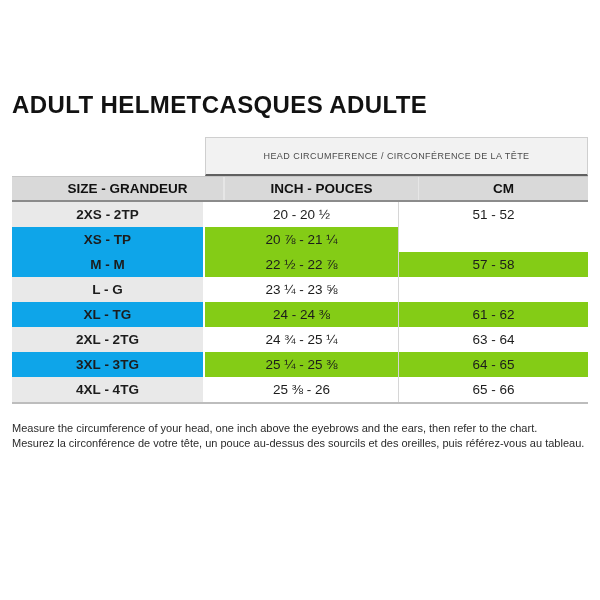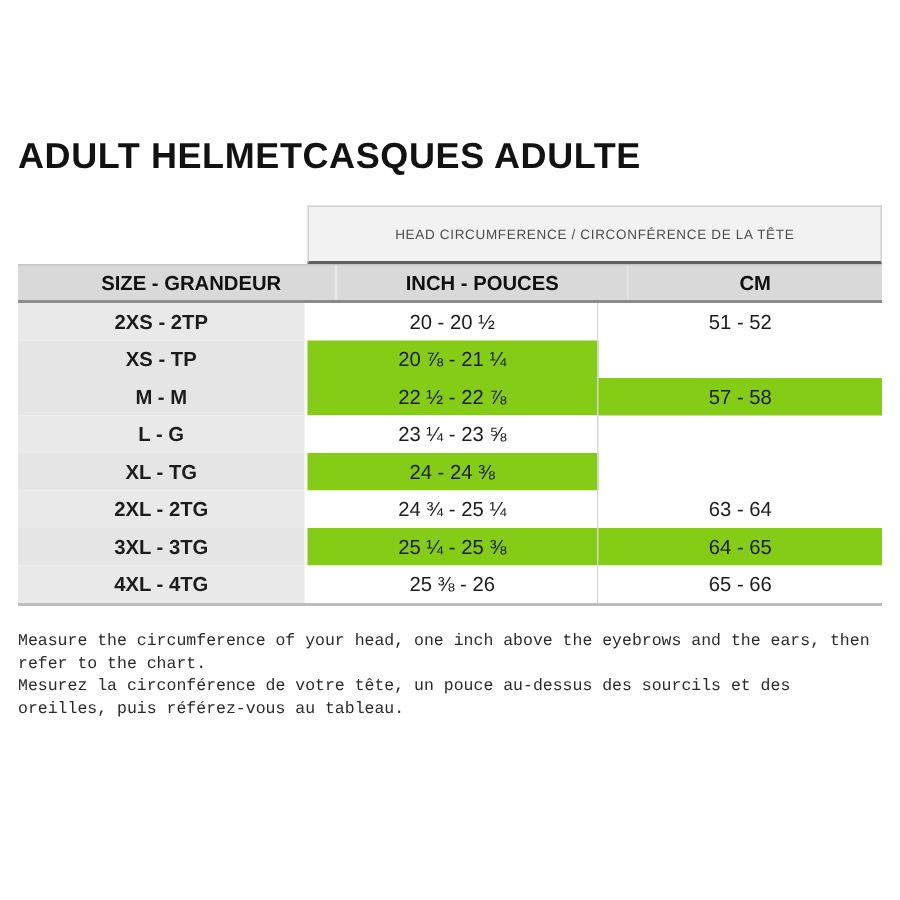--- a/index.html
+++ b/index.html
@@ -78,29 +78,29 @@
   }
   .col2 {
     width: 194px;
     border-right: 1px solid #d6d6d6;
     text-align: center;
   }
   .col3 { flex: 1; }
   .head-row .cell { font-weight: bold; color: #111111; border-right-color: #e6e6e6; }
   .row.odd  .col1 { background: #e9e9e9; }
   .row.odd  .col2, .row.odd  .col3 { background: #ffffff; }
-  .row.even .col1 { background: #e5e5e5; }
+  .row.even .col1 { background: #0ea5e9; }
   .row.even .col2, .row.even .col3 { background: #84cc16; }
   .footer {
     margin: 17px 0 0 0;
     font-size: 11px;
     line-height: 15px;
     color: #2b2b2b;
   }
-  .footer .line { display: block; font-family: Liberation Mono, monospace; }
+  .footer .line { display: block; }
 </style>
 </head>
 <body>
 
 <div class="page">
 
   <h1 class="title">
     <span class="title-line">ADULT HELMET</span>
     <span class="title-line">CASQUES ADULTE</span>
   </h1>
@@ -137,20 +137,21 @@
     </div>
 
     <div class="row odd">
       <div class="cell col1">L - G</div>
       <div class="cell col2">23 ¼ - 23 ⅝</div>
     </div>
 
     <div class="row even">
       <div class="cell col1">XL - TG</div>
       <div class="cell col2">24 - 24 ⅜</div>
+      <div class="cell col3">61 - 62</div>
     </div>
 
     <div class="row odd">
       <div class="cell col1">2XL - 2TG</div>
       <div class="cell col2">24 ¾ - 25 ¼</div>
       <div class="cell col3">63 - 64</div>
     </div>
 
     <div class="row even">
       <div class="cell col1">3XL - 3TG</div>

